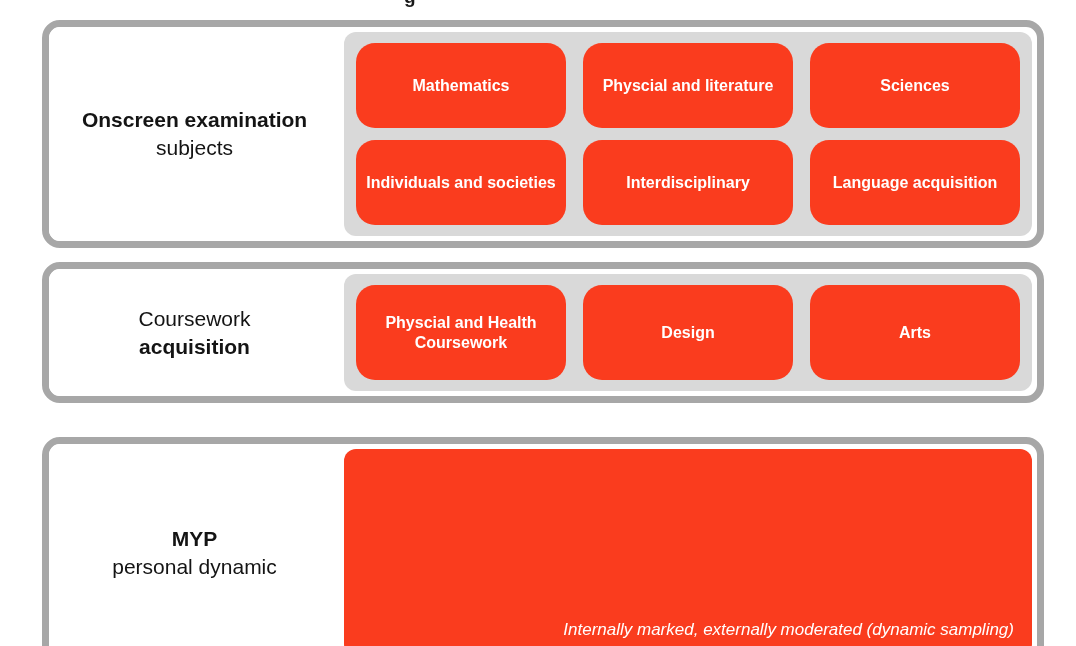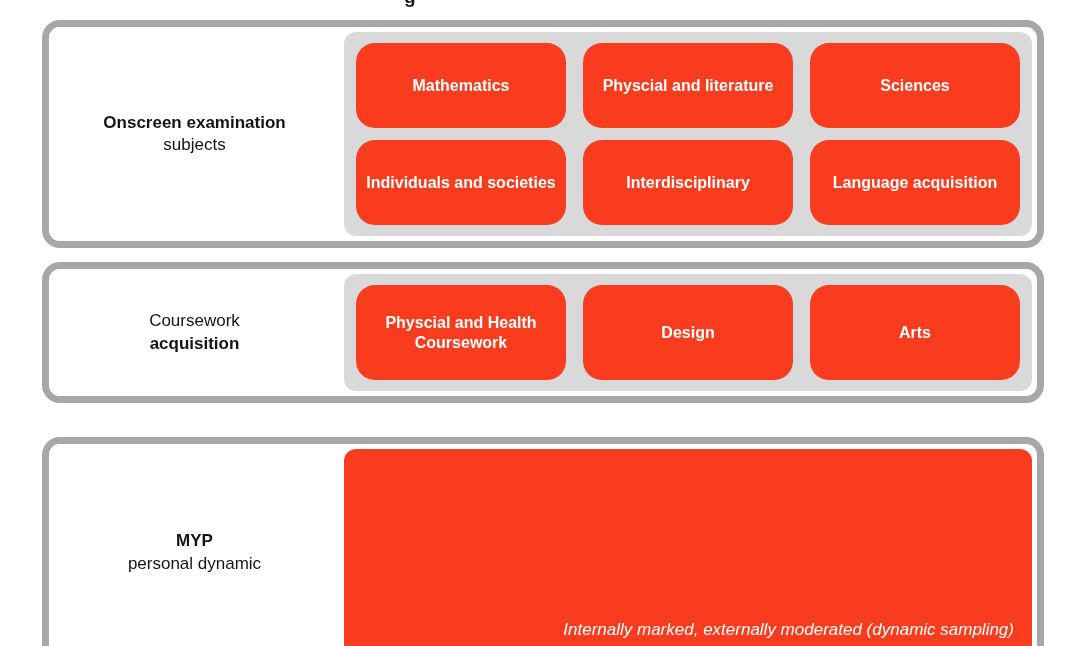--- a/index.html
+++ b/index.html
@@ -58,21 +58,21 @@
     background: #ffffff;
     display: flex;
     flex-direction: column;
     align-items: center;
     justify-content: center;
     text-align: center;
     padding: 0 10px;
     box-sizing: border-box;
   }
   .label-line {
-    font-size: 17px;
+    font-size: 21px;
     line-height: 1.32;
     color: #141414;
   }
   .label-line.strong { font-weight: 700; }
 
   
   .tiles-panel {
     flex: 1 1 auto;
     background: #d9d9d9;
     border-radius: 12px;

